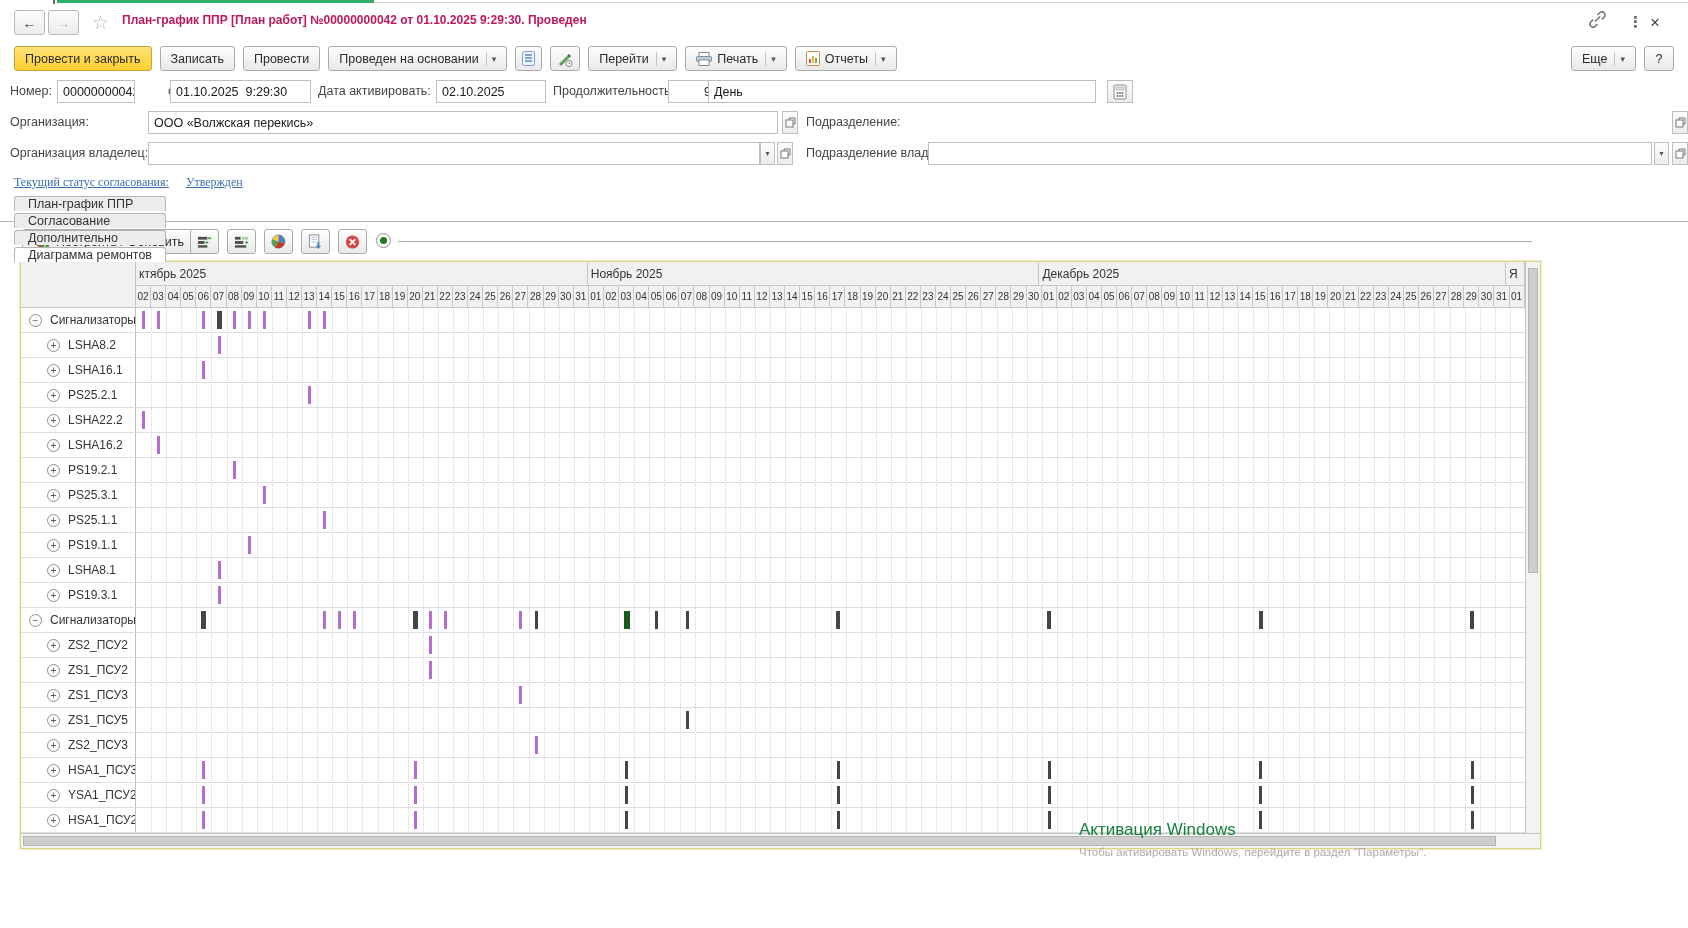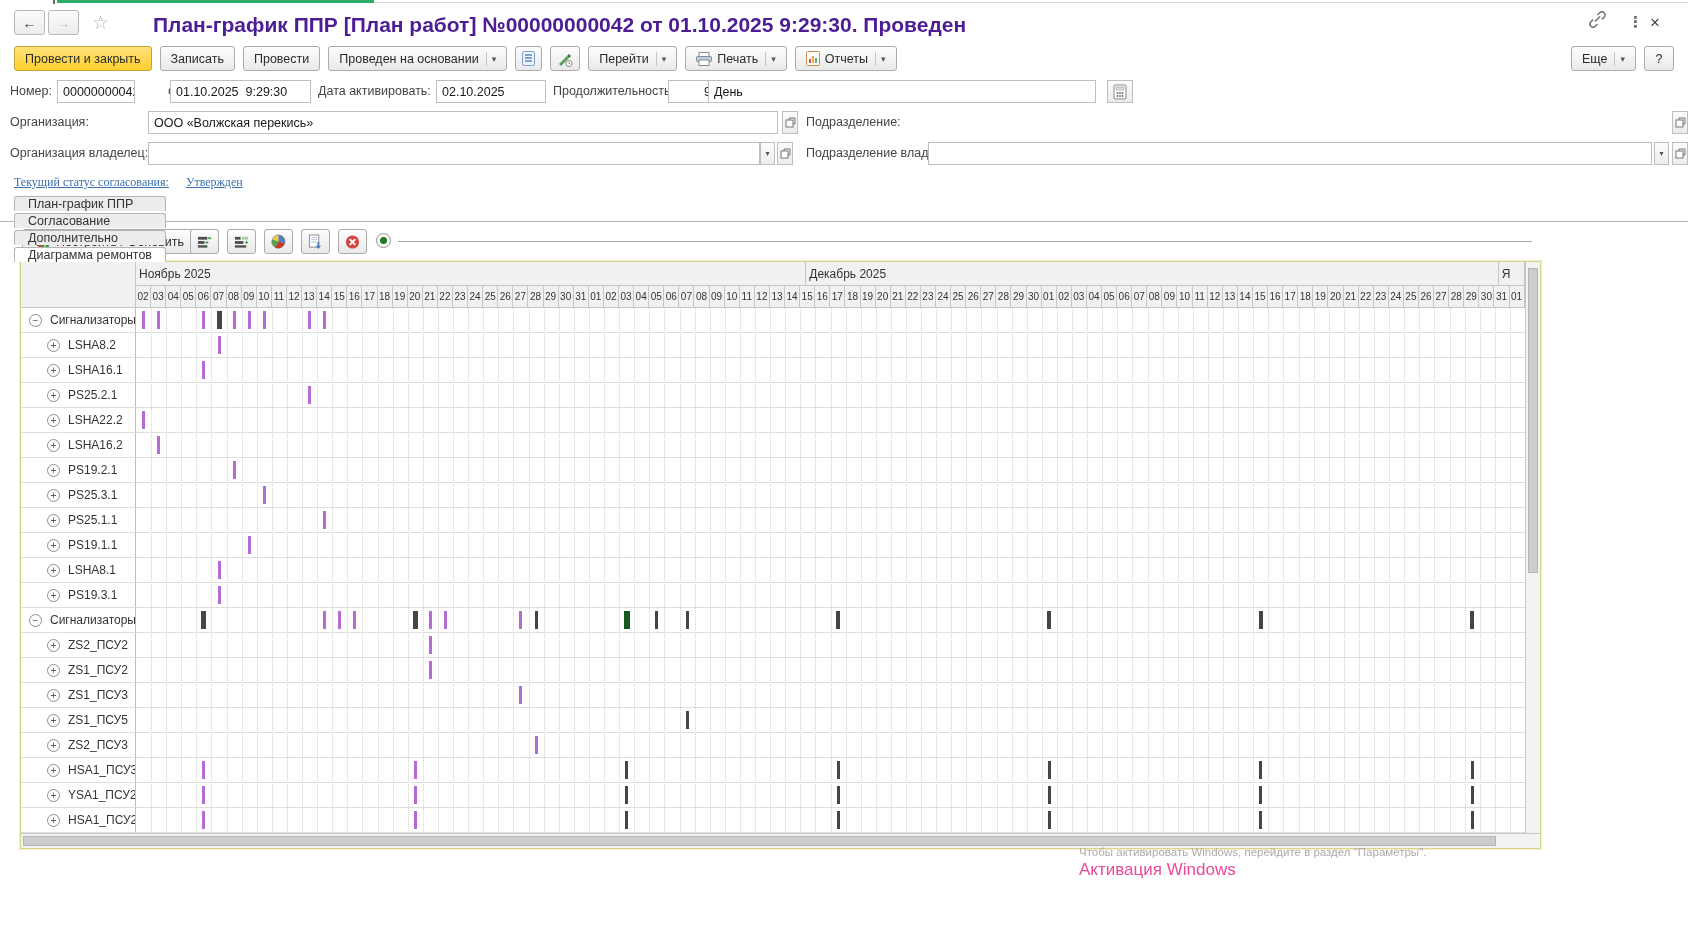--- a/index.html
+++ b/index.html
@@ -14,21 +14,21 @@
   .top-teal{position:absolute;left:57px;top:0;width:317px;height:3px;background:#2fae68;}
   .top-hair{position:absolute;left:374px;top:2px;right:0;height:1px;background:#d6d6d6;}
   
   .titlebar{position:absolute;top:9px;left:0;right:0;height:30px;}
   .navbtn{position:absolute;top:1px;width:31px;height:25px;border:1px solid #b9b9b9;border-radius:3px;
     background:linear-gradient(#fcfcfc,#ececec);display:flex;align-items:center;justify-content:center;
     font-size:14px;cursor:pointer;}
   .navbtn.back{left:14px;color:#333;}
   .navbtn.fwd{left:48px;color:#c0c0c0;}
   .star{position:absolute;left:92px;top:2px;font-size:19px;color:#b5b5b5;cursor:pointer;}
-  .pagetitle{position:absolute;left:122px;top:4px;font-size:21px;font-weight:bold;color:#4c1d95;white-space:nowrap;margin-left:31px;}
+  .pagetitle{position:absolute;left:122px;top:4px;font-size:12px;font-weight:bold;color:#be185d;white-space:nowrap;}
   .ticon{position:absolute;top:4px;cursor:pointer;color:#666;}
   .ticon.link{left:1588px;top:2px;}
   .ticon.kebab{left:1628px;font-size:15px;font-weight:bold;letter-spacing:0;}
   .ticon.close{left:1650px;font-size:17px;color:#444;}
   
   .cmdbar{position:absolute;top:45px;left:14px;right:14px;height:27px;display:flex;gap:8px;align-items:center;}
   .btn{display:inline-flex;align-items:center;gap:5px;height:25px;padding:0 10px;
     background:linear-gradient(#fdfdfd,#e9e9e9);border:1px solid #ababab;border-radius:3px;
     font-size:12.5px;color:#2b2b2b;cursor:pointer;white-space:nowrap;}
   .btn.primary{background:linear-gradient(#ffe27a,#ffd02e);border-color:#c5a337;}
@@ -82,21 +82,21 @@
     display:flex;align-items:center;justify-content:center;overflow:hidden;min-width:0;}
   .gbody{position:relative;}
   .vline{position:absolute;top:0;bottom:0;width:0;border-left:1px dotted #d2d2d2;}
   .grow{height:25px;border-bottom:1px solid #dedede;position:relative;}
   .mark{position:absolute;top:3px;height:18px;cursor:pointer;}
   .vscroll{width:15px;flex:none;background:#f3f3f3;border-left:1px solid #c6c6c6;position:relative;}
   .vthumb{position:absolute;left:2px;right:2px;top:6px;height:305px;background:#cdcdcd;border:1px solid #b5b5b5;}
   .hscroll{height:15px;background:#f3f3f3;border-top:1px solid #c6c6c6;position:relative;}
   .hthumb{position:absolute;top:2px;bottom:2px;left:2px;width:97%;background:#cdcdcd;border:1px solid #b5b5b5;}
   
-  .wm1{position:absolute;left:1079px;top:860px;font-size:17px;color:#ec4899;z-index:5;}
+  .wm1{position:absolute;left:1079px;top:820px;font-size:17px;color:#15803d;z-index:5;}
   .wm2{position:absolute;left:1079px;top:846px;font-size:11.5px;color:#ababab;z-index:5;white-space:nowrap;}
   svg{display:block;}
 </style>
 </head>
 <body>
 
 <div class="top-tick"></div>
 <div class="top-teal"></div>
 <div class="top-hair"></div>
 
@@ -420,20 +420,23 @@
             <span class="t">YSA1_ПСУ2</span>
           </div>
           <div class="glrow">
             <span class="exic" style="margin-left: 26px;">+</span>
             <span class="t">HSA1_ПСУ2</span>
           </div>
         </div>
     </div>
     <div class="ggrid">
       <div class="mrow">
+          <div class="mcell" style="flex-grow: 30; flex-basis: 0px;">
+            <span>ктябрь 2025</span>
+          </div>
           <div class="mcell" style="flex-grow: 30; flex-basis: 0px;">
             <span>Ноябрь 2025</span>
           </div>
           <div class="mcell" style="flex-grow: 31; flex-basis: 0px;">
             <span>Декабрь 2025</span>
           </div>
           <div class="mcell" style="flex-grow: 1; flex-basis: 0px;">
             <span>Я</span>
           </div>
         </div>

